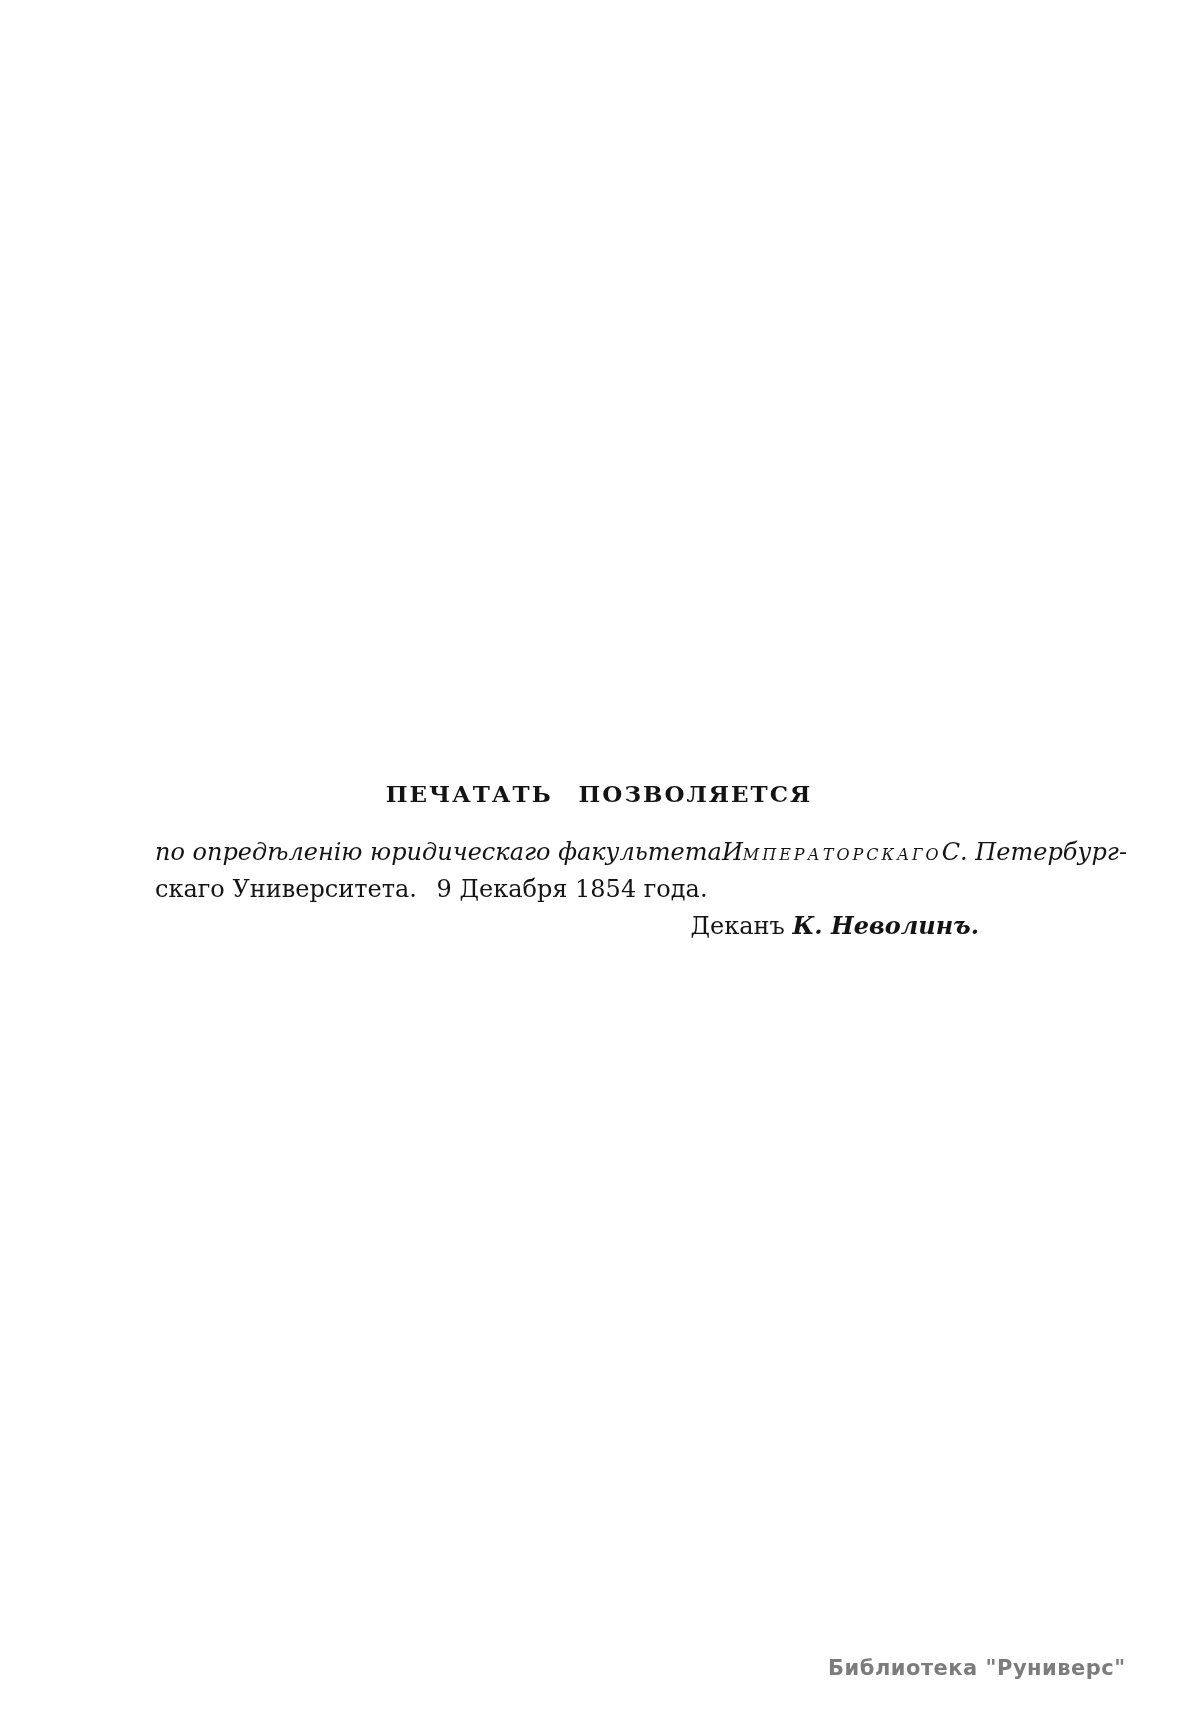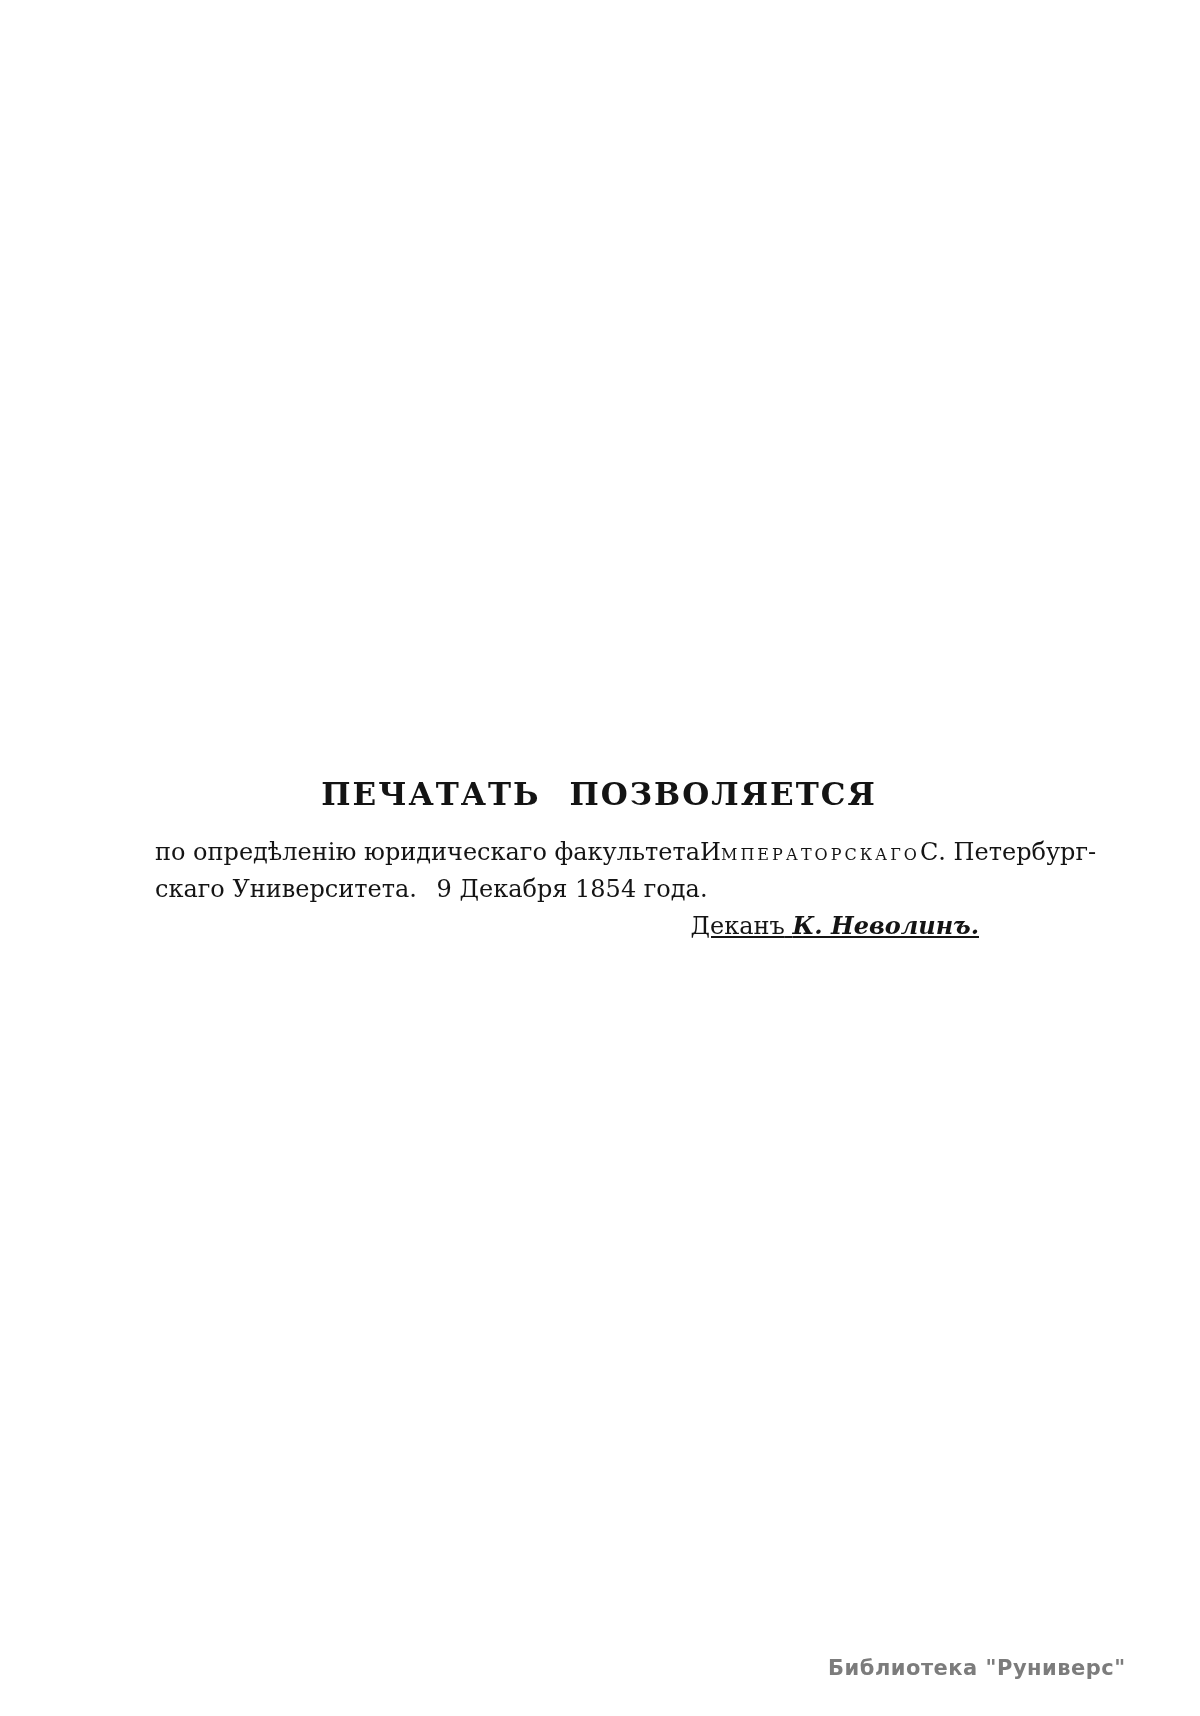--- a/index.html
+++ b/index.html
@@ -17,57 +17,57 @@
     color: #141414;
   }
   .imprimatur {
     position: absolute;
     left: 155px;
     top: 779px;
     width: 888px;
   }
   .imprimatur-heading {
     text-align: center;
-    font-size: 31px;
+    font-size: 23px;
     font-weight: bold;
     line-height: 30px;
     letter-spacing: 2px;
     word-spacing: 16px;
     white-space: nowrap;
   }
   .imprimatur-body {
     margin: 26px 0 0 0;
     font-size: 24px;
     line-height: 35px;
   }
   .body-line1 {
     text-align: justify;
     text-align-last: justify;
     white-space: nowrap;
     display: flex;
     justify-content: space-between;
+    font-style: italic;
   }
   .body-line1 .seg { display: inline-block; }
   .imperial-word { white-space: nowrap; }
   .imperial-initial { font-size: 24px; }
   .imperial-rest {
     text-transform: uppercase;
     font-size: 16px;
     letter-spacing: 3px;
   }
   .body-line2 {
     text-align: left;
   }
   .signature-line {
     margin-top: 2px;
     text-align: right;
     padding-right: 64px;
     font-size: 24px;
     line-height: 33px;
-    text-decoration: underline;
   }
   .signature-name {
     font-weight: bold;
     font-style: italic;
   }
   .watermark {
     position: absolute;
     left: 828px;
     top: 1656px;
     font-family: "DejaVu Sans", "Liberation Sans", sans-serif;

